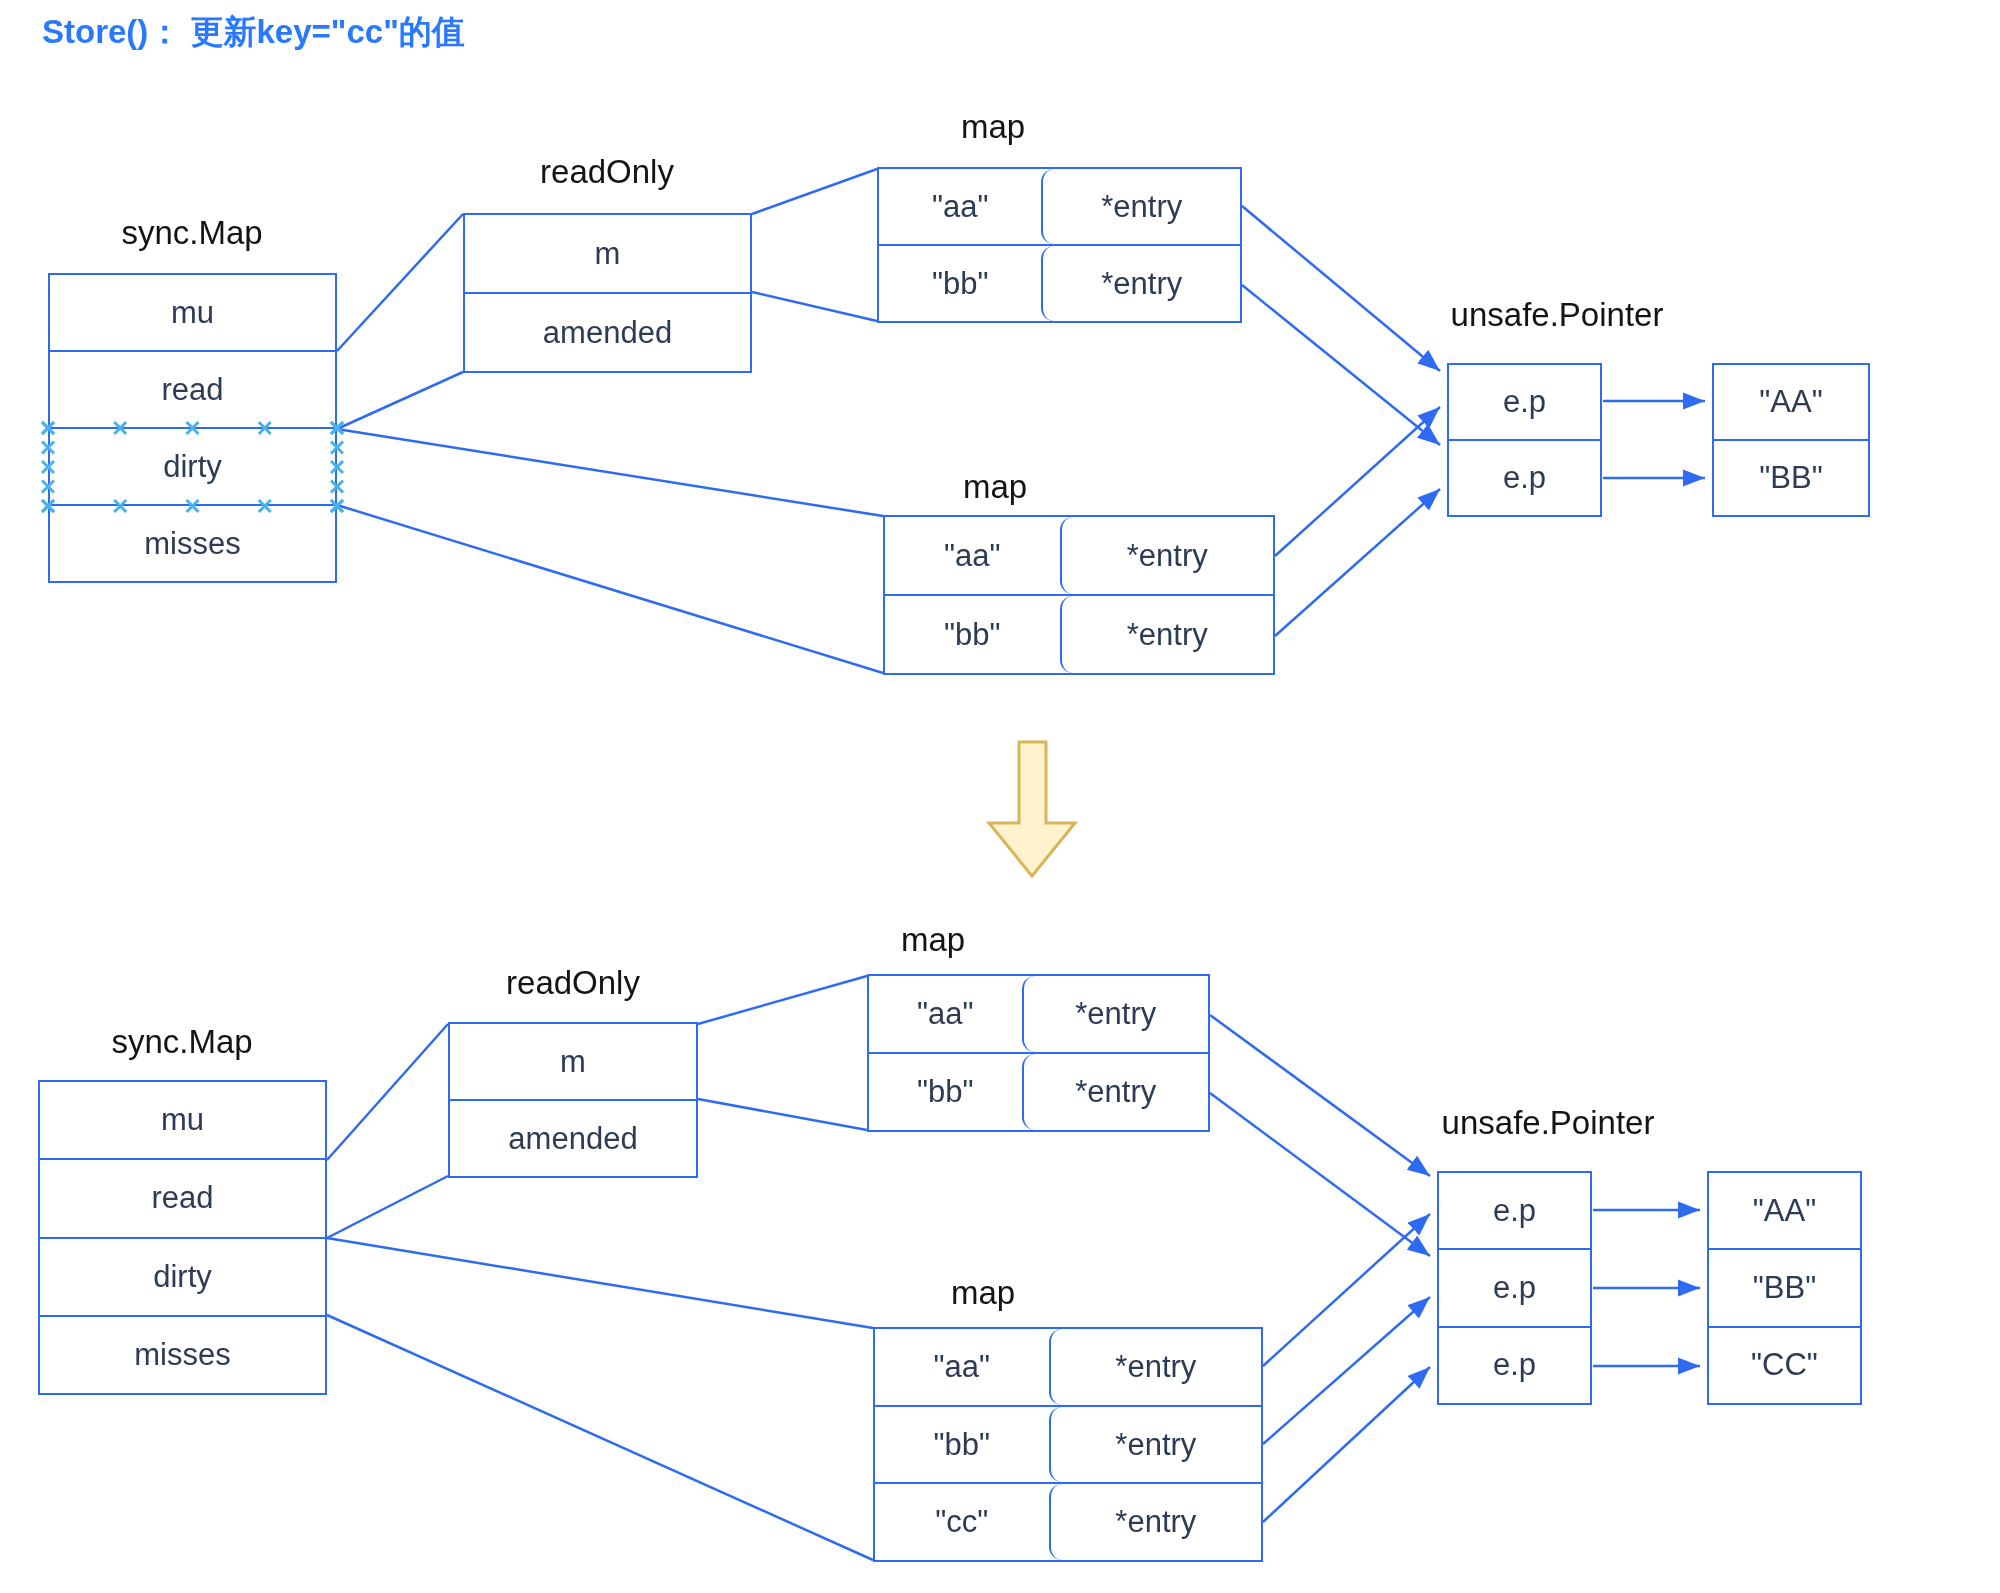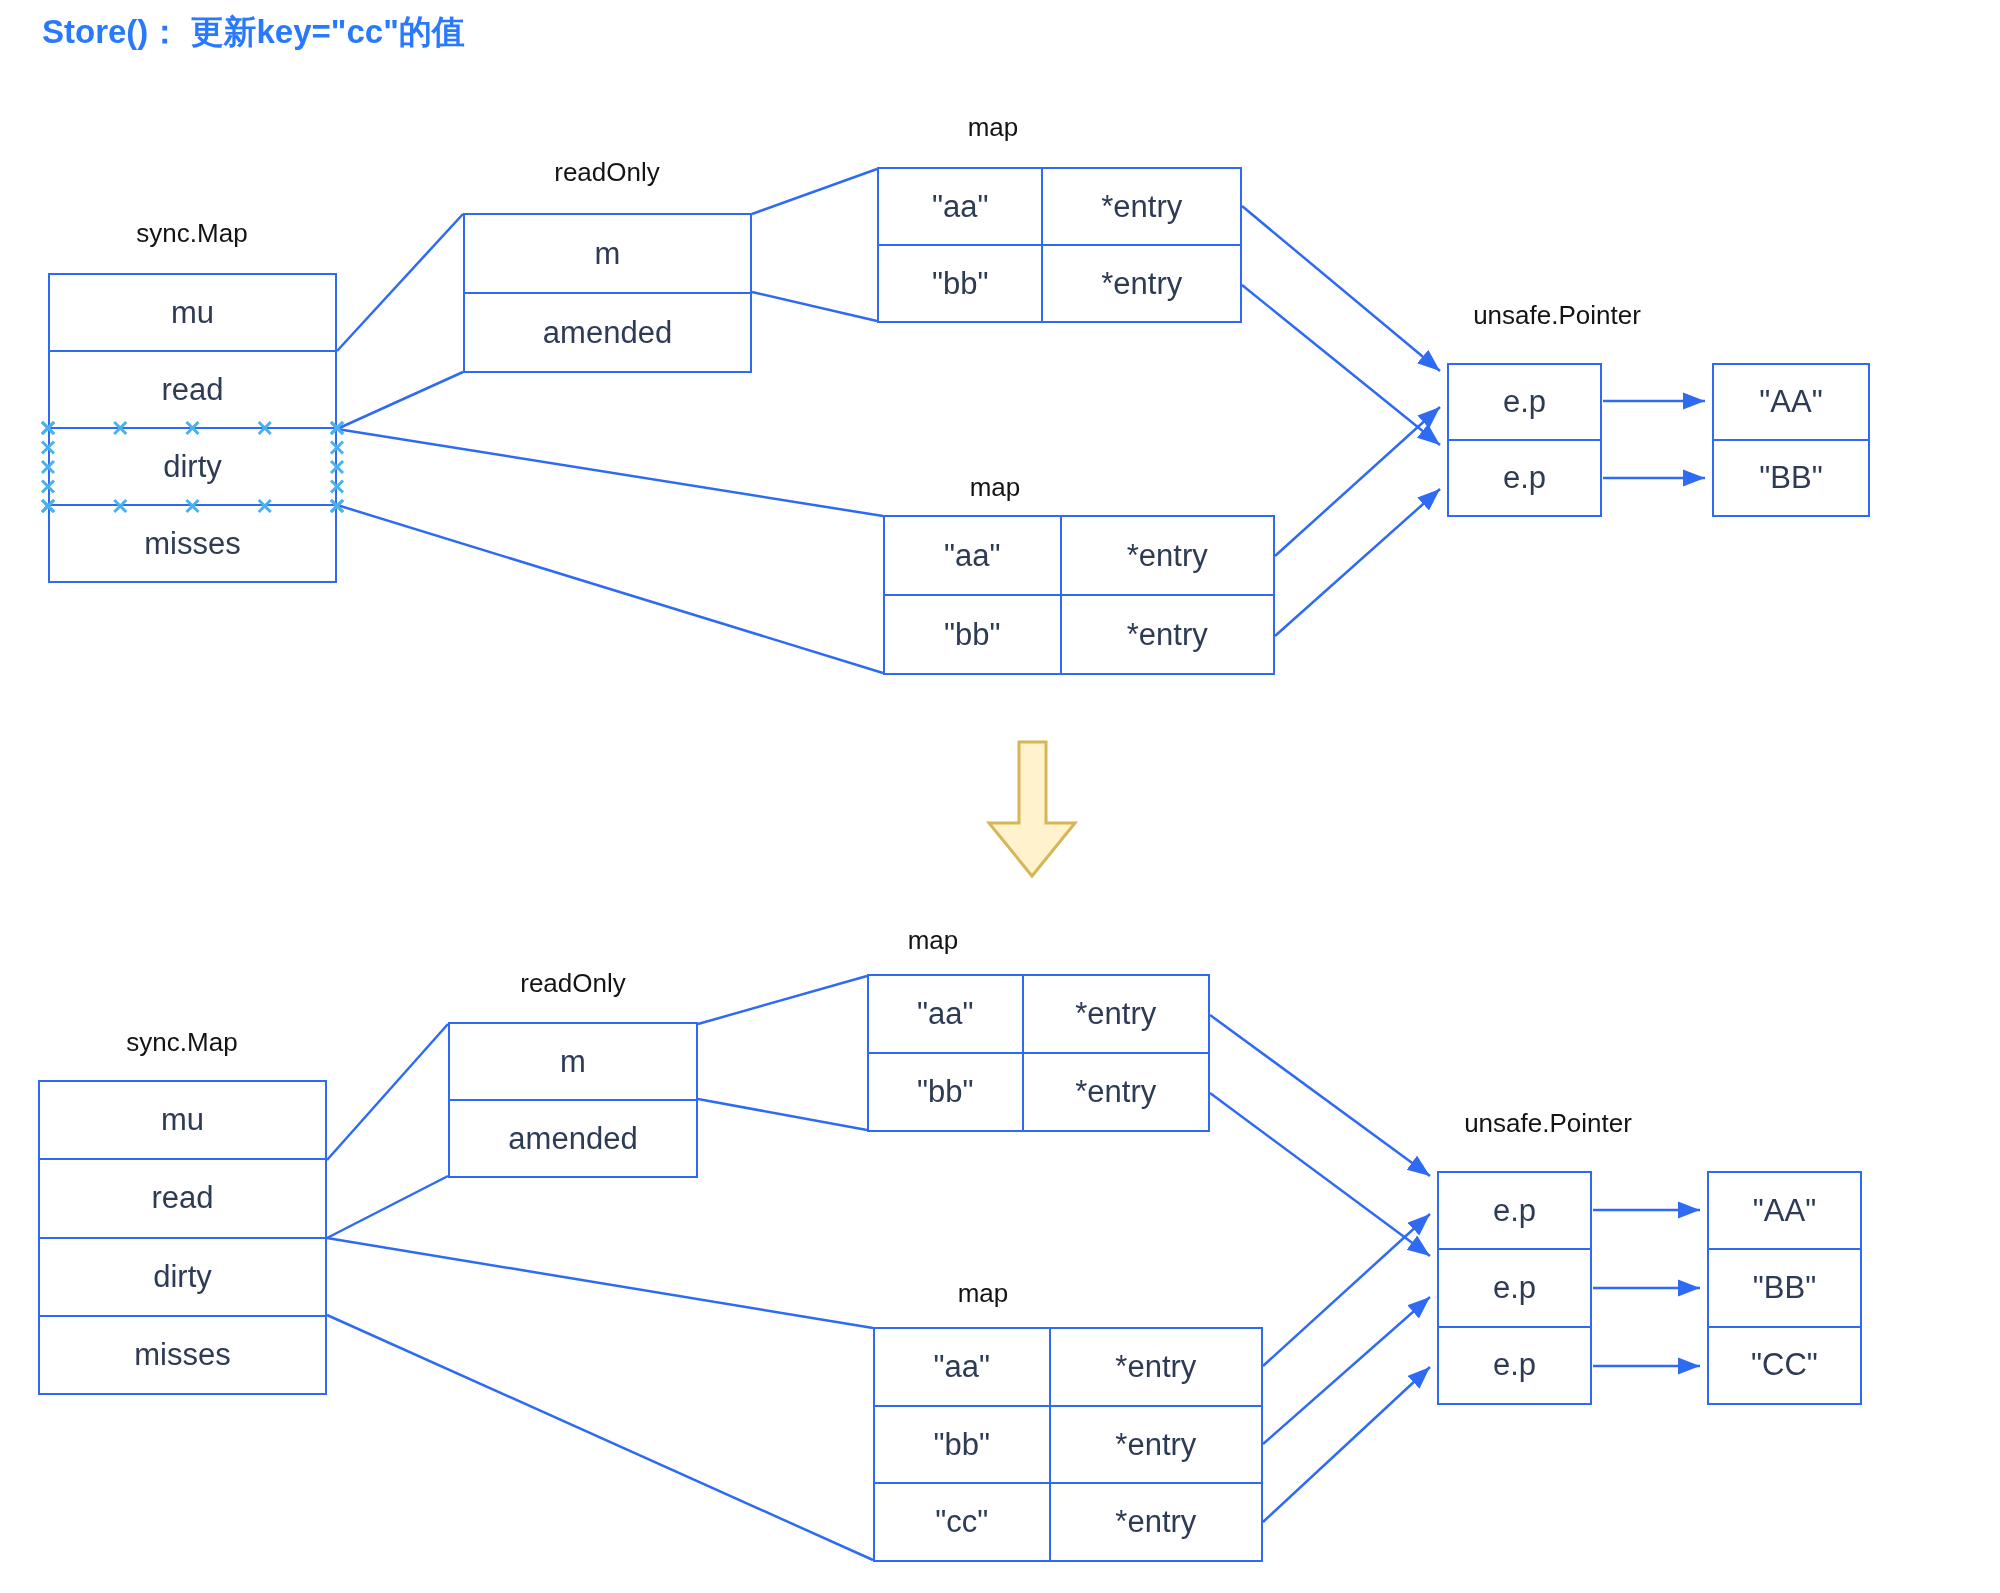--- a/index.html
+++ b/index.html
@@ -5,42 +5,42 @@
   html,body{margin:0;padding:0;background:#ffffff;}
   .stage{
     position:relative;width:2000px;height:1593px;background:#ffffff;
     font-family:"Liberation Sans","DejaVu Sans",sans-serif;overflow:hidden;
   }
   .title{
     position:absolute;left:42px;top:12px;font-size:33px;font-weight:bold;
     color:#2979ff;line-height:39px;white-space:nowrap;
   }
   .label{
-    position:absolute;transform:translateX(-50%);font-size:26px;color:#141414;
+    position:absolute;transform:translateX(-50%);font-size:33px;color:#141414;
     white-space:nowrap;line-height:30px;
   }
   .box{
     position:absolute;border:2.5px solid #2e6bf2;background:#ffffff;
     display:flex;flex-direction:column;box-sizing:border-box;
   }
   .frow{
     flex:1;display:flex;align-items:center;justify-content:center;
     font-size:31px;color:#2d3b55;border-top:2.5px solid #2e6bf2;
   }
   .frow:first-child{border-top:none;}
   .maprow{
     flex:1;display:grid;grid-template-columns:45% 55%;
     border-top:2.5px solid #2e6bf2;
   }
   .maprow:first-child{border-top:none;}
   .cell{
     display:flex;align-items:center;justify-content:center;
     font-size:31px;color:#2d3b55;
   }
-  .cell.val{border-left:2.5px solid #2e6bf2;}
+  .cell.val{border-left:2.5px solid #2e6bf2;border-radius:13px;}
   .overlay{position:absolute;left:0;top:0;pointer-events:none;}
 </style>
 </head>
 <body>
 
 <div class="stage">
 
   <div class="title">
     <div>Store()：  更新key="cc"的值</div>
   </div>

